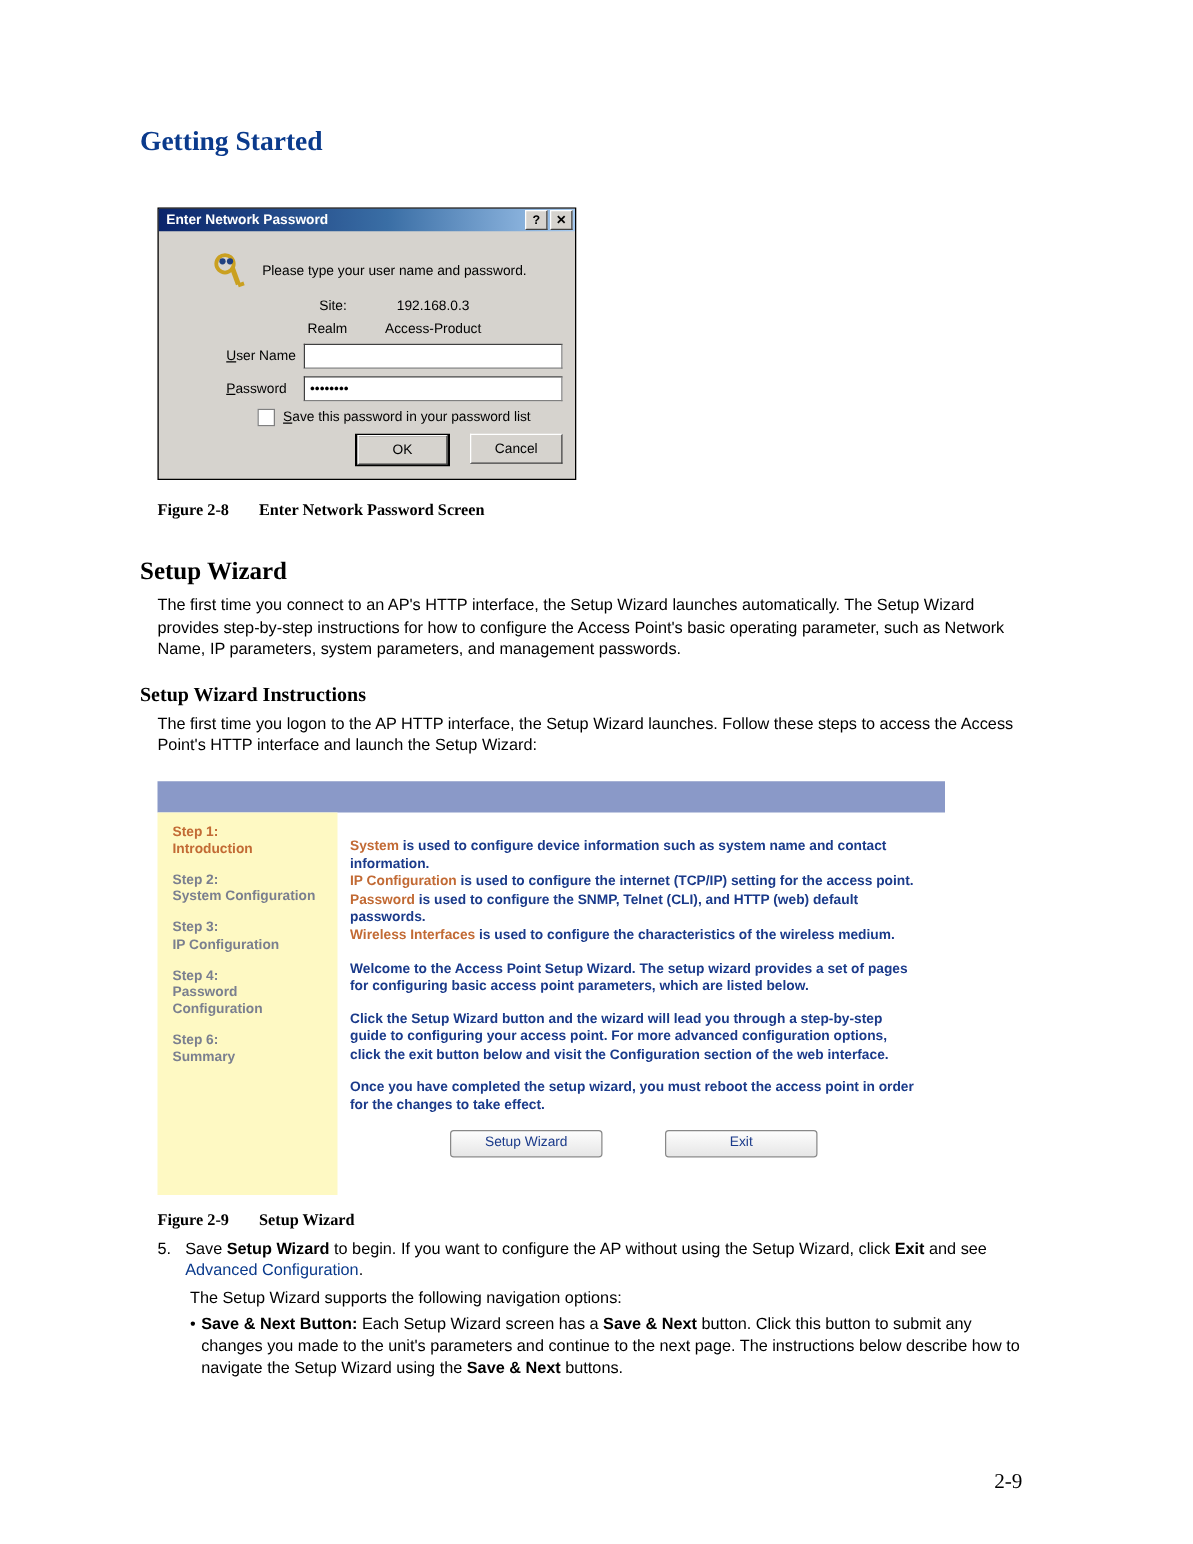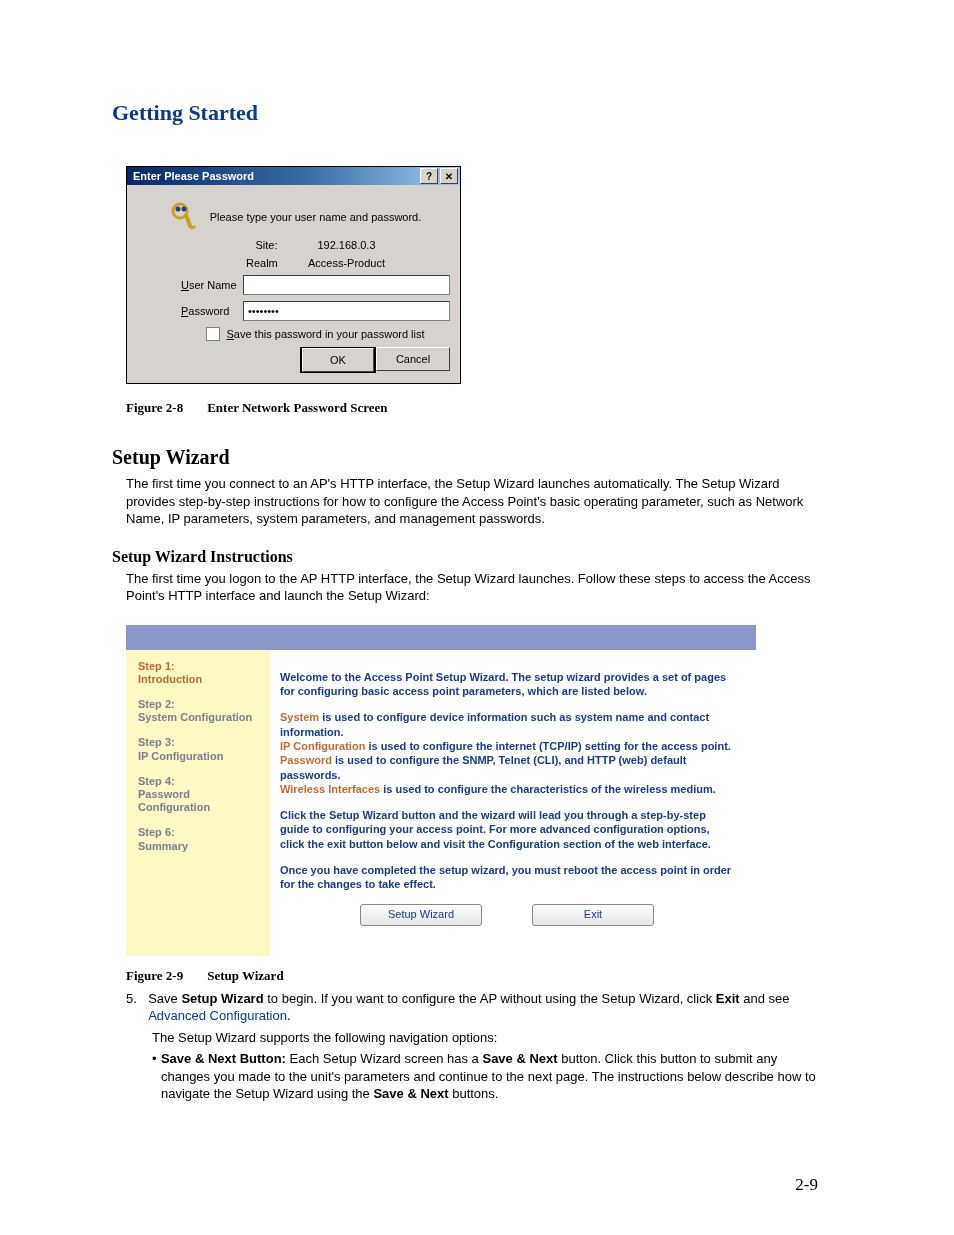--- a/index.html
+++ b/index.html
@@ -76,21 +76,21 @@
     border:1px solid #808080;
     border-top-color:#404040;
     border-left-color:#404040;
     background:#fff;
     font-size:11px;
     padding:0 4px;
   }
   .dlg-btns{
     display:flex;
     justify-content:flex-end;
-    gap:0;
+    gap:16px;
   }
   .dlg-btn{
     width:72px;height:22px;
     background:#d6d3ce;
     border:1px solid #fff;
     border-right-color:#404040;
     border-bottom-color:#404040;
     font-size:11px;
     display:flex;align-items:center;justify-content:center;
   }
@@ -196,21 +196,21 @@
 </style>
 </head>
 <body>
 
 <div class="page">
 
   <div class="section-title">Getting Started</div>
 
   <div class="dlg">
     <div class="dlg-title">
-      <span>Enter Please Password</span>
+      <span>Enter Network Password</span>
       <span class="spacer"></span>
       <span class="tbtn">?</span>
       <span class="tbtn">✕</span>
     </div>
     <div class="dlg-body">
       <div class="dlg-row">
         <div class="dlg-icon">
           <svg width="32" height="32" viewBox="0 0 32 32">
             <circle cx="10" cy="10" r="7" fill="none" stroke="#caa020" stroke-width="3"></circle>
             <circle cx="8" cy="8" r="2.5" fill="#204080"></circle>
@@ -264,27 +264,27 @@
     <div class="wiz-top"></div>
     <div class="wiz-body">
       <div class="wiz-side">
         <div class="wiz-step active"><span>Step 1:</span><br><span>Introduction</span></div>
         <div class="wiz-step"><span>Step 2:</span><br><span>System Configuration</span></div>
         <div class="wiz-step"><span>Step 3:</span><br><span>IP Configuration</span></div>
         <div class="wiz-step"><span>Step 4:</span><br><span>Password Configuration</span></div>
         <div class="wiz-step"><span>Step 6:</span><br><span>Summary</span></div>
       </div>
       <div class="wiz-main">
-        <p>Welcome to the Access Point Setup Wizard. The setup wizard provides a set of pages for configuring basic access point parameters, which are listed below.</p>
         <p>
           <span class="kw">System</span><span> is used to configure device information such as system name and contact information.</span><br>
           <span class="kw">IP Configuration</span><span> is used to configure the internet (TCP/IP) setting for the access point.</span><br>
           <span class="kw">Password</span><span> is used to configure the SNMP, Telnet (CLI), and HTTP (web) default passwords.</span><br>
           <span class="kw">Wireless Interfaces</span><span> is used to configure the characteristics of the wireless medium.</span>
         </p>
+        <p>Welcome to the Access Point Setup Wizard. The setup wizard provides a set of pages for configuring basic access point parameters, which are listed below.</p>
         <p>Click the Setup Wizard button and the wizard will lead you through a step-by-step guide to configuring your access point. For more advanced configuration options, click the exit button below and visit the Configuration section of the web interface.</p>
         <p>Once you have completed the setup wizard, you must reboot the access point in order for the changes to take effect.</p>
         <div class="wiz-btnrow">
           <div class="wiz-btn">Setup Wizard</div>
           <div class="wiz-btn">Exit</div>
         </div>
       </div>
     </div>
   </div>
 

